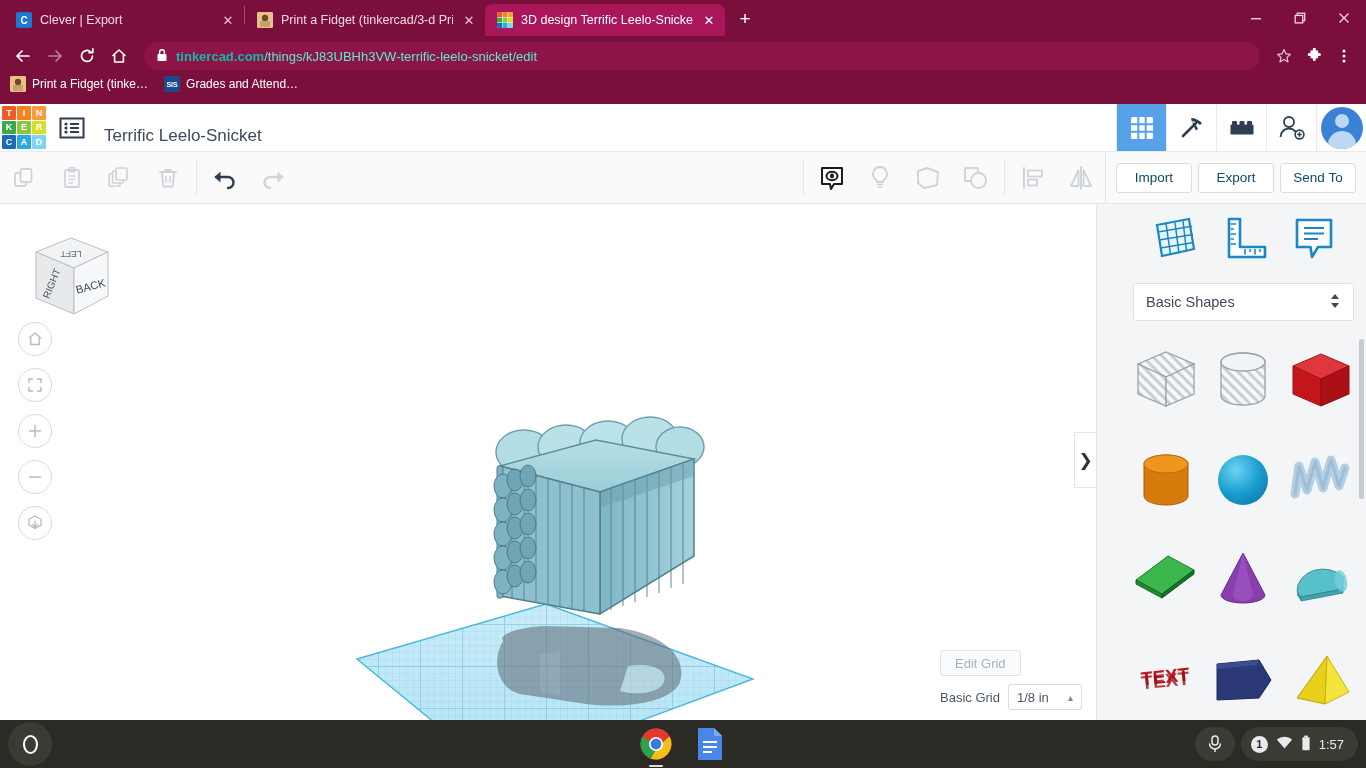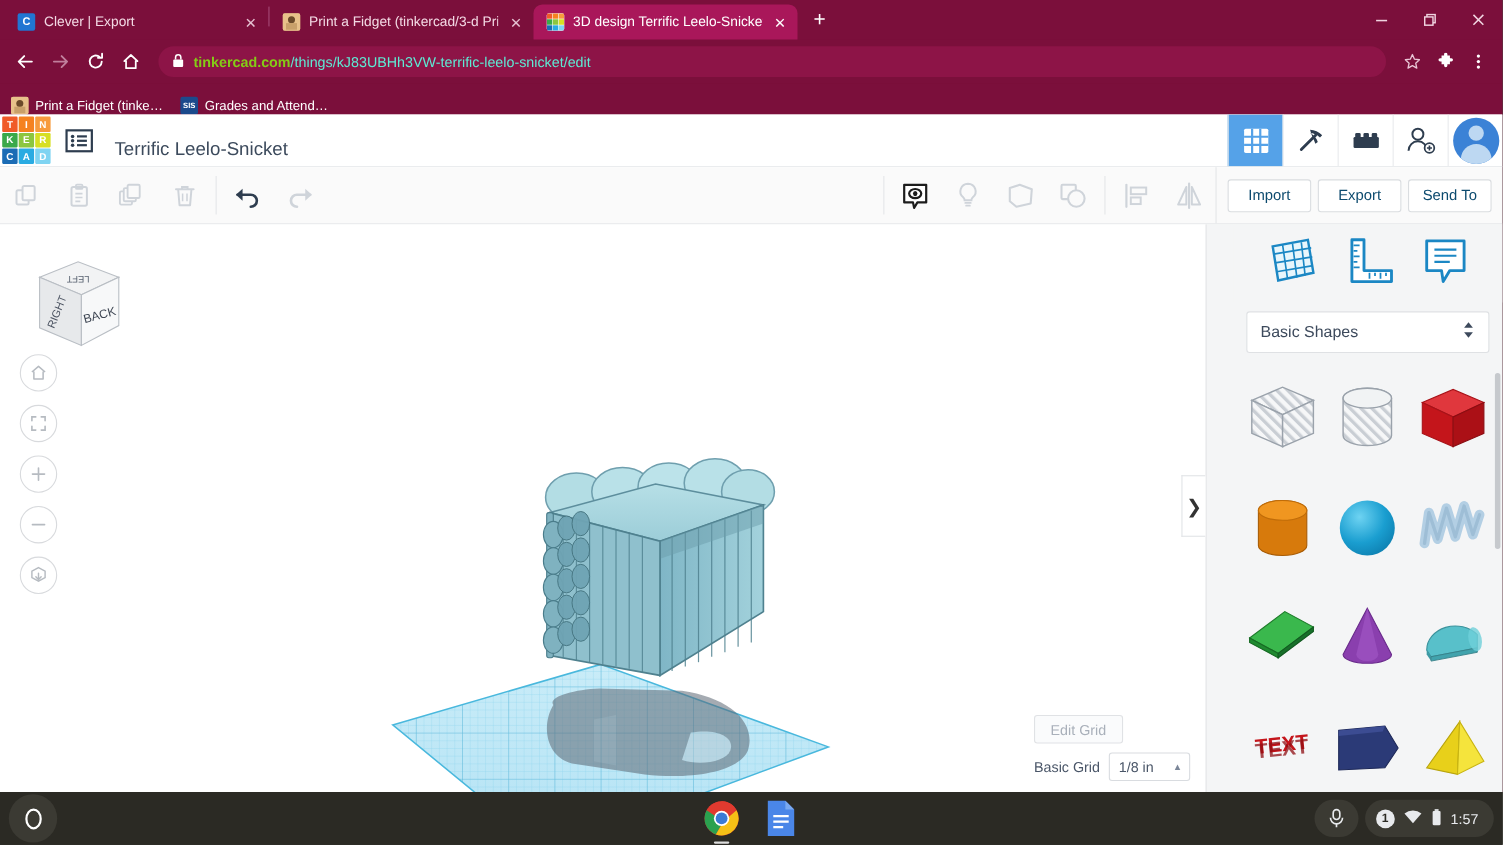--- a/index.html
+++ b/index.html
@@ -86,27 +86,27 @@
   .navbtn.disabled { color: #c07f9c; }
   .omnibox {
     flex: 1 1 auto; height: 28px; margin: 0 8px;
     background: #8d1447; border-radius: 14px;
     display: flex; align-items: center; gap: 8px;
     padding: 0 12px;
     font-size: 13px; color: #ffffff;
     position: relative;
   }
   .omnibox .urltext { white-space: nowrap; overflow: hidden; }
-  .omnibox .urltext b { font-weight: 700; color: #84cc16; }
+  .omnibox .urltext b { font-weight: 700; color: #14b8a6; }
   .omnibox .urltext span { color: #5eead4; }
   .omni-actions { display: flex; align-items: center; gap: 2px; }
   .omni-actions .navbtn { width: 28px; height: 28px; }
 
   .bookmarks {
-    height: 28px; display: flex; align-items: flex-end;
+    height: 28px; display: flex; align-items: flex-start;
     gap: 16px; padding: 0 10px; background: #7b0f3b;
     font-size: 12px; color: #ffffff;
   }
   .bm { display: flex; align-items: center; gap: 6px; }
   .bm .bmicon {
     width: 16px; height: 16px; border-radius: 2px;
     display: flex; align-items: center; justify-content: center;
     font-size: 8px; font-weight: bold; color: #fff; overflow: hidden;
   }
 

